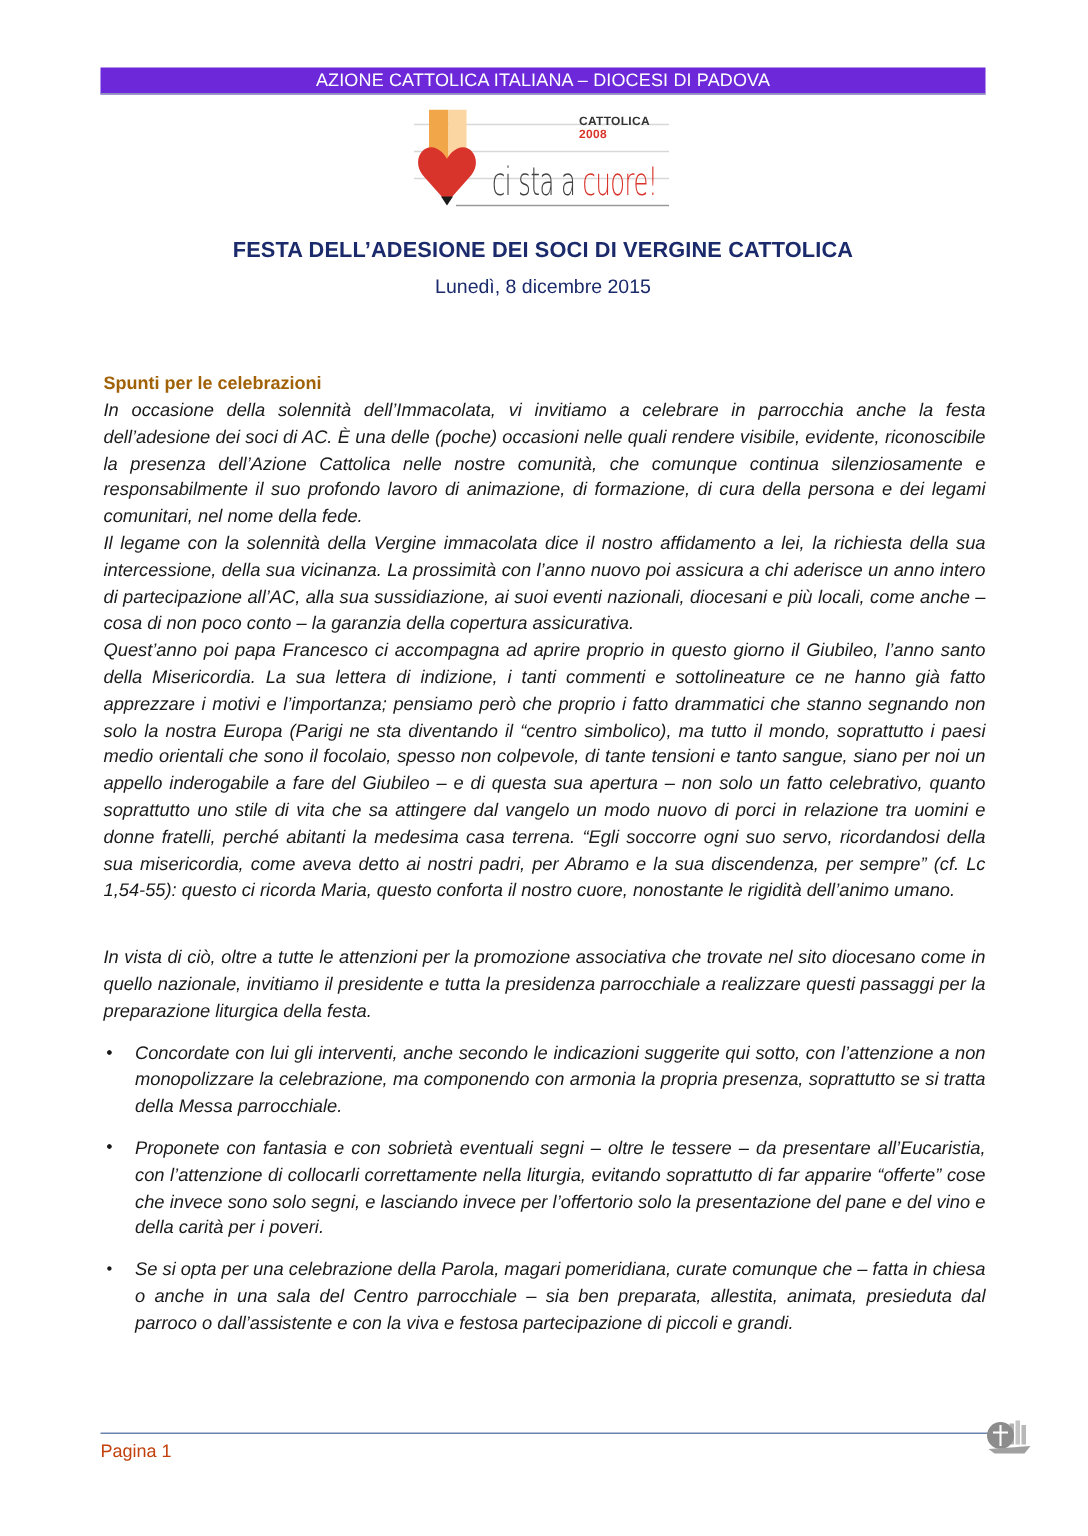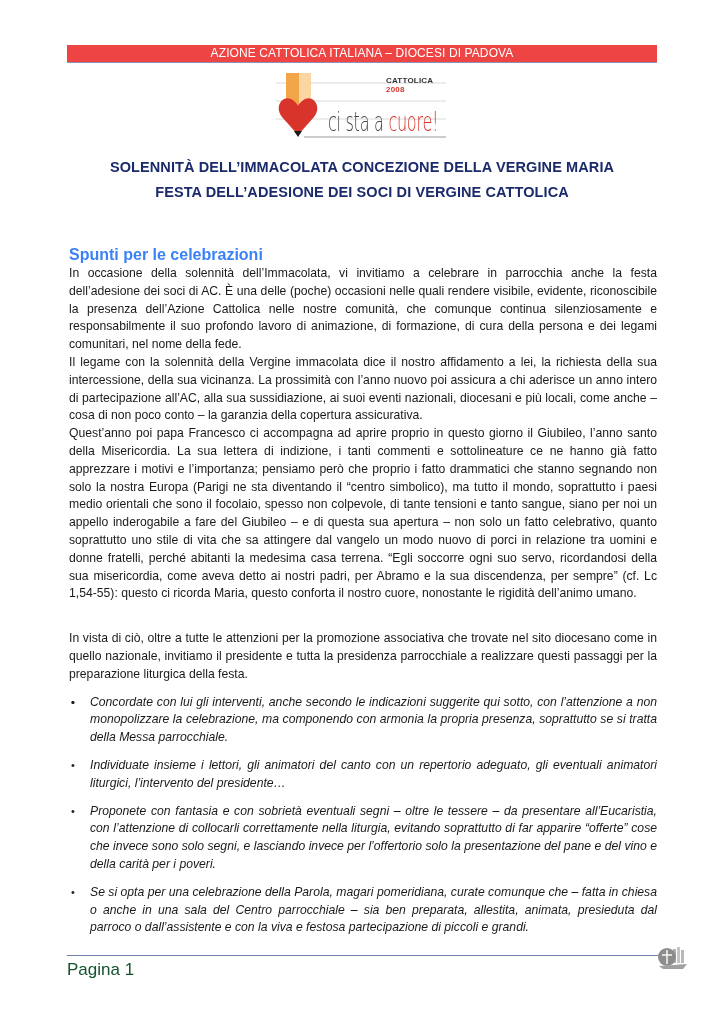--- a/index.html
+++ b/index.html
@@ -3,21 +3,21 @@
   <meta charset="utf-8">
   <style>
     html, body { margin: 0; padding: 0; background: #ffffff; }
     body {
       width: 725px; height: 1024px; position: relative; overflow: hidden;
       font-family: "Liberation Sans", "DejaVu Sans", sans-serif;
       color: #1a1a1a;
     }
     .header-bar {
       position: absolute; left: 67px; top: 45px; width: 590px; height: 17px;
-      background: #ef4444; border-bottom: 1px solid #8a94b8;
+      background: #6d28d9; border-bottom: 1px solid #8a94b8;
       color: #ffffff; font-size: 12px; line-height: 17px; text-align: center;
       letter-spacing: 0.1px;
     }
     .logo {
       position: absolute; left: 276px; top: 73px; width: 175px; height: 70px;
     }
     .title-block {
       position: absolute; left: 67px; top: 155px; width: 590px; text-align: center;
       color: #1b2a6b;
     }
@@ -25,39 +25,39 @@
       font-weight: bold; font-size: 14.5px; line-height: 25px; letter-spacing: 0.1px;
     }
     .date-line {
       font-size: 13px; line-height: 22px; margin-top: 0px;
     }
     .content {
       position: absolute; left: 69px; top: 246px; width: 588px;
       font-size: 12.2px; line-height: 17.8px;
     }
     .section-heading {
-      color: #3b82f6; font-weight: bold; font-size: 16px; line-height: 18px;
+      color: #a16207; font-weight: bold; font-size: 12px; line-height: 18px;
       margin: 0 0 1px 0;
     }
-    .para { text-align: justify; margin: 0; }
+    .para { font-style: italic; text-align: justify; margin: 0; }
     .para.spaced { margin-top: 27px; }
     ul.bullets { list-style: none; margin: 10px 0 0 0; padding: 0; }
     ul.bullets li {
       position: relative; padding-left: 21px; margin-bottom: 10px;
       font-style: italic; text-align: justify;
     }
     .bullet-dot {
       position: absolute; left: 2px; top: 0; font-style: normal; font-size: 11px;
     }
     .footer-line {
       position: absolute; left: 67px; top: 955px; width: 595px; height: 1px;
       background: #6b84b0;
     }
     .footer-page {
-      position: absolute; left: 67px; top: 960px; font-size: 17px; color: #14532d;
+      position: absolute; left: 67px; top: 960px; font-size: 12px; color: #c2410c;
     }
     .footer-logo { position: absolute; left: 655px; top: 945px; width: 36px; height: 26px; }
   </style>
 </head>
 <body>
 
 <div class="header-bar">AZIONE CATTOLICA ITALIANA – DIOCESI DI PADOVA</div>
 
 <div class="logo">
   <svg width="175" height="70" viewBox="0 0 175 70">
@@ -74,34 +74,34 @@
     <span>CATTOLICA</span>
     <span style="color:#d9342b;">2008</span>
   </div>
   <div style="position:absolute; left:52px; top:34px; font-size:26px; line-height:30px; font-family:'DejaVu Sans', sans-serif; font-weight:200; transform:scaleX(0.62); transform-origin:left top; white-space:nowrap; letter-spacing:-0.5px;">
     <span style="color:#444;">ci sta a</span>
     <span style="color:#d9342b;">cuore!</span>
   </div>
 </div>
 
 <div class="title-block">
-  <div class="title-line">SOLENNITÀ DELL’IMMACOLATA CONCEZIONE DELLA VERGINE MARIA</div>
   <div class="title-line">FESTA DELL’ADESIONE DEI SOCI DI VERGINE CATTOLICA</div>
+  <div class="date-line">Lunedì, 8 dicembre 2015</div>
 </div>
 
 <div class="content">
   <div class="section-heading">Spunti per le celebrazioni</div>
   <p class="para">In occasione della solennità dell’Immacolata, vi invitiamo a celebrare in parrocchia anche la festa dell’adesione dei soci di AC. È una delle (poche) occasioni nelle quali rendere visibile, evidente, riconoscibile la presenza dell’Azione Cattolica nelle nostre comunità, che comunque continua silenziosamente e responsabilmente il suo profondo lavoro di animazione, di formazione, di cura della persona e dei legami comunitari, nel nome della fede.</p>
   <p class="para">Il legame con la solennità della Vergine immacolata dice il nostro affidamento a lei, la richiesta della sua intercessione, della sua vicinanza. La prossimità con l’anno nuovo poi assicura a chi aderisce un anno intero di partecipazione all’AC, alla sua sussidiazione, ai suoi eventi nazionali, diocesani e più locali, come anche – cosa di non poco conto – la garanzia della copertura assicurativa.</p>
   <p class="para">Quest’anno poi papa Francesco ci accompagna ad aprire proprio in questo giorno il Giubileo, l’anno santo della Misericordia. La sua lettera di indizione, i tanti commenti e sottolineature ce ne hanno già fatto apprezzare i motivi e l’importanza; pensiamo però che proprio i fatto drammatici che stanno segnando non solo la nostra Europa (Parigi ne sta diventando il “centro simbolico), ma tutto il mondo, soprattutto i paesi medio orientali che sono il focolaio, spesso non colpevole, di tante tensioni e tanto sangue, siano per noi un appello inderogabile a fare del Giubileo – e di questa sua apertura – non solo un fatto celebrativo, quanto soprattutto uno stile di vita che sa attingere dal vangelo un modo nuovo di porci in relazione tra uomini e donne fratelli, perché abitanti la medesima casa terrena. “Egli soccorre ogni suo servo, ricordandosi della sua misericordia, come aveva detto ai nostri padri, per Abramo e la sua discendenza, per sempre” (cf. Lc 1,54-55): questo ci ricorda Maria, questo conforta il nostro cuore, nonostante le rigidità dell’animo umano.</p>
   <p class="para spaced">In vista di ciò, oltre a tutte le attenzioni per la promozione associativa che trovate nel sito diocesano come in quello nazionale, invitiamo il presidente e tutta la presidenza parrocchiale a realizzare questi passaggi per la preparazione liturgica della festa.</p>
   <ul class="bullets">
     <li><span class="bullet-dot">•</span></li>
     <li><span class="bullet-dot">•</span><span>Concordate con lui gli interventi, anche secondo le indicazioni suggerite qui sotto, con l’attenzione a non monopolizzare la celebrazione, ma componendo con armonia la propria presenza, soprattutto se si tratta della Messa parrocchiale.</span></li>
-    <li><span class="bullet-dot">•</span><span>Individuate insieme i lettori, gli animatori del canto con un repertorio adeguato, gli eventuali animatori liturgici, l’intervento del presidente…</span></li>
+    <li><span class="bullet-dot">•</span></li>
     <li><span class="bullet-dot">•</span><span>Proponete con fantasia e con sobrietà eventuali segni – oltre le tessere – da presentare all’Eucaristia, con l’attenzione di collocarli correttamente nella liturgia, evitando soprattutto di far apparire “offerte” cose che invece sono solo segni, e lasciando invece per l’offertorio solo la presentazione del pane e del vino e della carità per i poveri.</span></li>
     <li><span class="bullet-dot">•</span><span>Se si opta per una celebrazione della Parola, magari pomeridiana, curate comunque che – fatta in chiesa o anche in una sala del Centro parrocchiale – sia ben preparata, allestita, animata, presieduta dal parroco o dall’assistente e con la viva e festosa partecipazione di piccoli e grandi.</span></li>
   </ul>
 </div>
 
 <div class="footer-line"></div>
 <div class="footer-page">Pagina 1</div>
 <div class="footer-logo">
   <svg width="36" height="26" viewBox="0 0 36 26">
     <rect x="18" y="4" width="3" height="14" fill="#b0b0b0"></rect>

